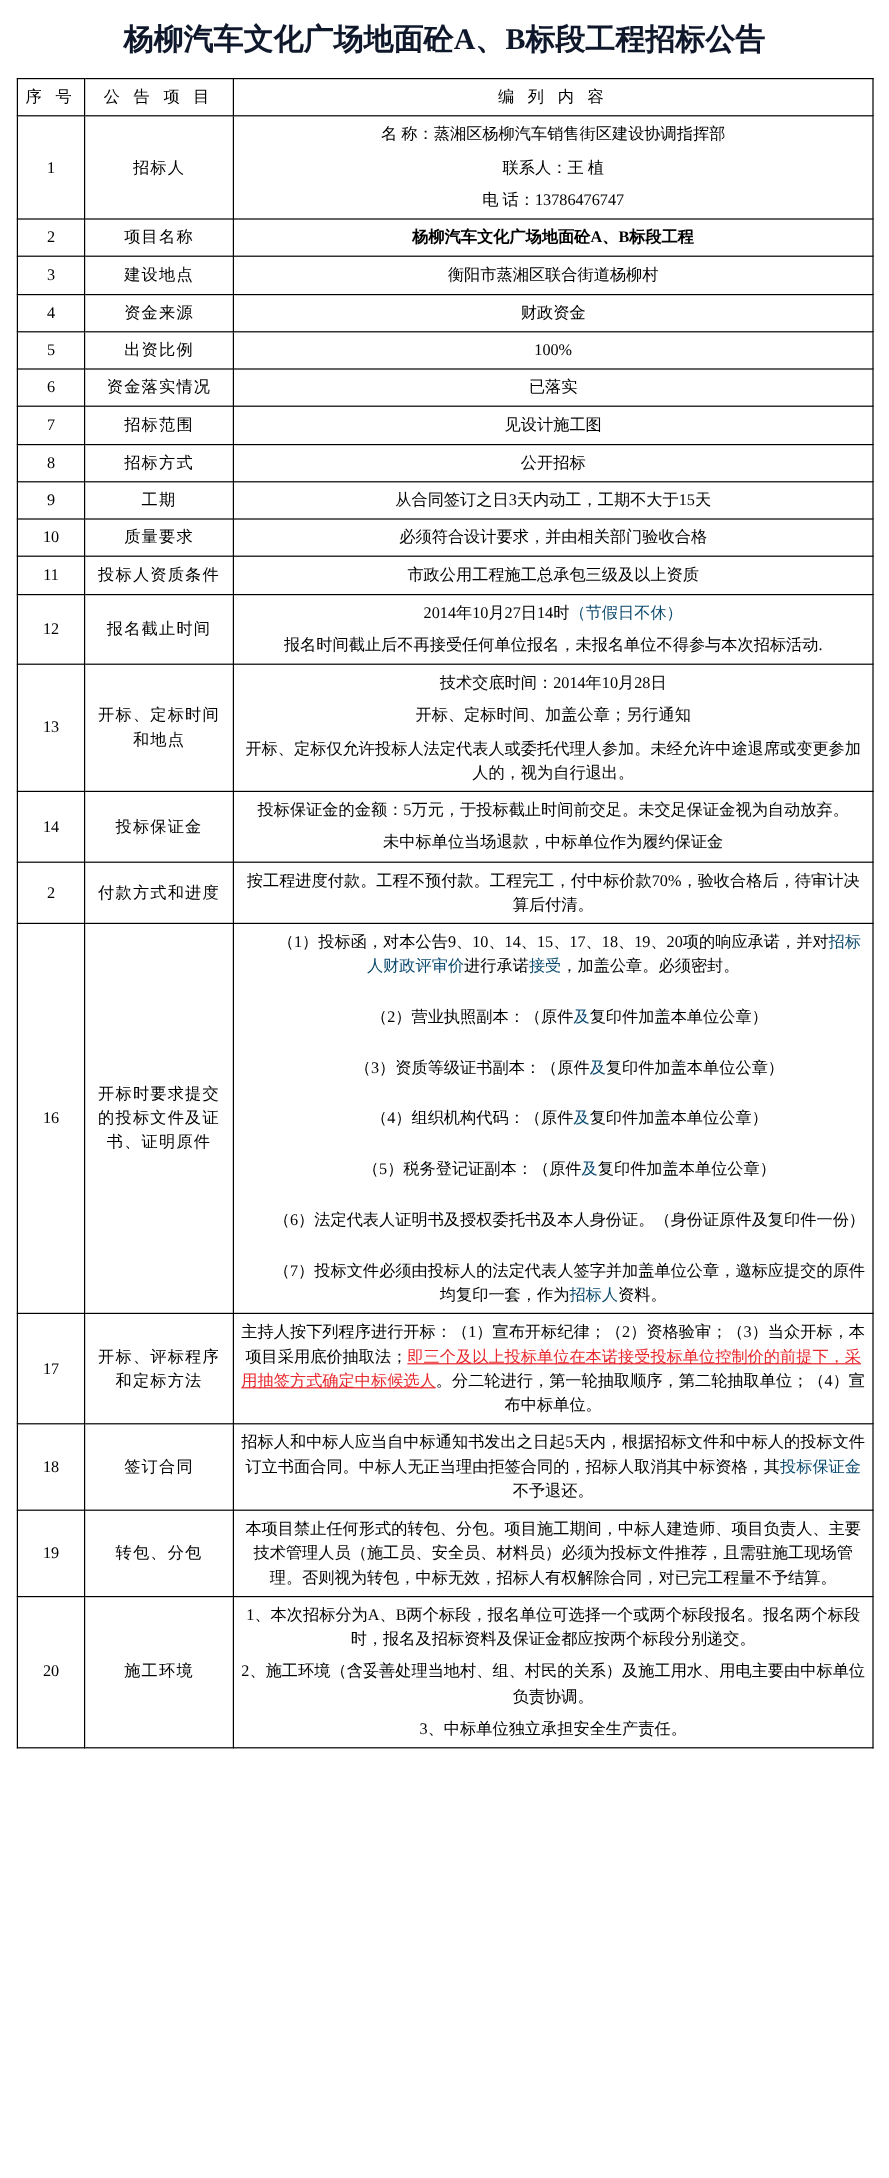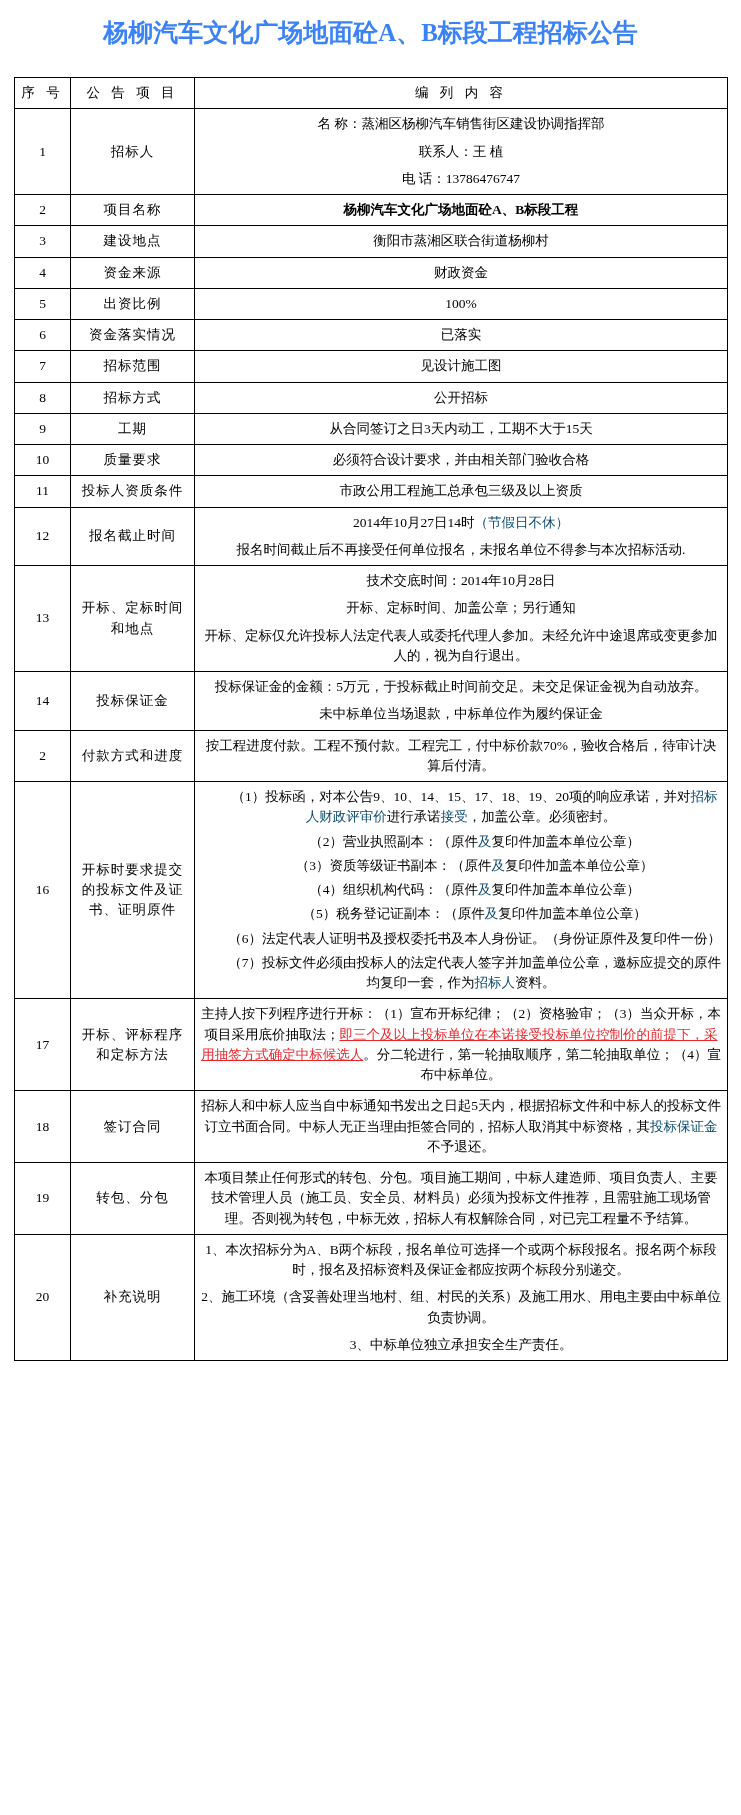--- a/index.html
+++ b/index.html
@@ -16,22 +16,22 @@
     width: 741px;
     box-sizing: border-box;
     padding: 10px 14px 18px 14px;
   }
   .doc-title {
     text-align: center;
     font-family: "Liberation Serif", "DejaVu Serif", serif;
     font-weight: bold;
     font-size: 25px;
     letter-spacing: 0px;
-    margin: 6px 0 28px 0;
-    color: #3b82f6;
+    margin: 6px 0 16px 0;
+    color: #0f172a;
   }
   table.main {
     border-collapse: collapse;
     width: 713px;
     margin: 0 auto;
     table-layout: fixed;
   }
   table.main td, table.main th {
     border: 1px solid #000;
     vertical-align: middle;
@@ -68,21 +68,21 @@
   td.content.center {
     text-align: center;
   }
   td.content.bold {
     font-weight: bold;
     border-radius: 10px;
   }
   .line { display: block; }
   .line + .line { margin-top: 7px; }
   .indent { text-indent: 2em; display: block; }
-  .indent + .indent { margin-top: 4px; }
+  .indent + .indent { margin-top: 22px; }
   .red { color: #0c4a6e; }
   .red-u { color: #e8262b; text-decoration: underline; }
   .tight { line-height: 1.45; }
 </style>
 </head>
 <body>
 
 <div class="page">
 
   <div class="doc-title">杨柳汽车文化广场地面砼A、B标段工程招标公告</div>
@@ -233,21 +233,21 @@
       </tr>
 
       <tr>
         <td class="no">19</td>
         <td class="item">转包、分包</td>
         <td class="content">本项目禁止任何形式的转包、分包。项目施工期间，中标人建造师、项目负责人、主要技术管理人员（施工员、安全员、材料员）必须为投标文件推荐，且需驻施工现场管理。否则视为转包，中标无效，招标人有权解除合同，对已完工程量不予结算。</td>
       </tr>
 
       <tr>
         <td class="no">20</td>
-        <td class="item">补充说明</td>
+        <td class="item">施工环境</td>
         <td class="content">
           <span class="line">1、本次招标分为A、B两个标段，报名单位可选择一个或两个标段报名。报名两个标段时，报名及招标资料及保证金都应按两个标段分别递交。</span>
           <span class="line">2、施工环境（含妥善处理当地村、组、村民的关系）及施工用水、用电主要由中标单位负责协调。</span>
           <span class="line">3、中标单位独立承担安全生产责任。</span>
         </td>
       </tr>
 
     </tbody>
   </table>
 </div>

